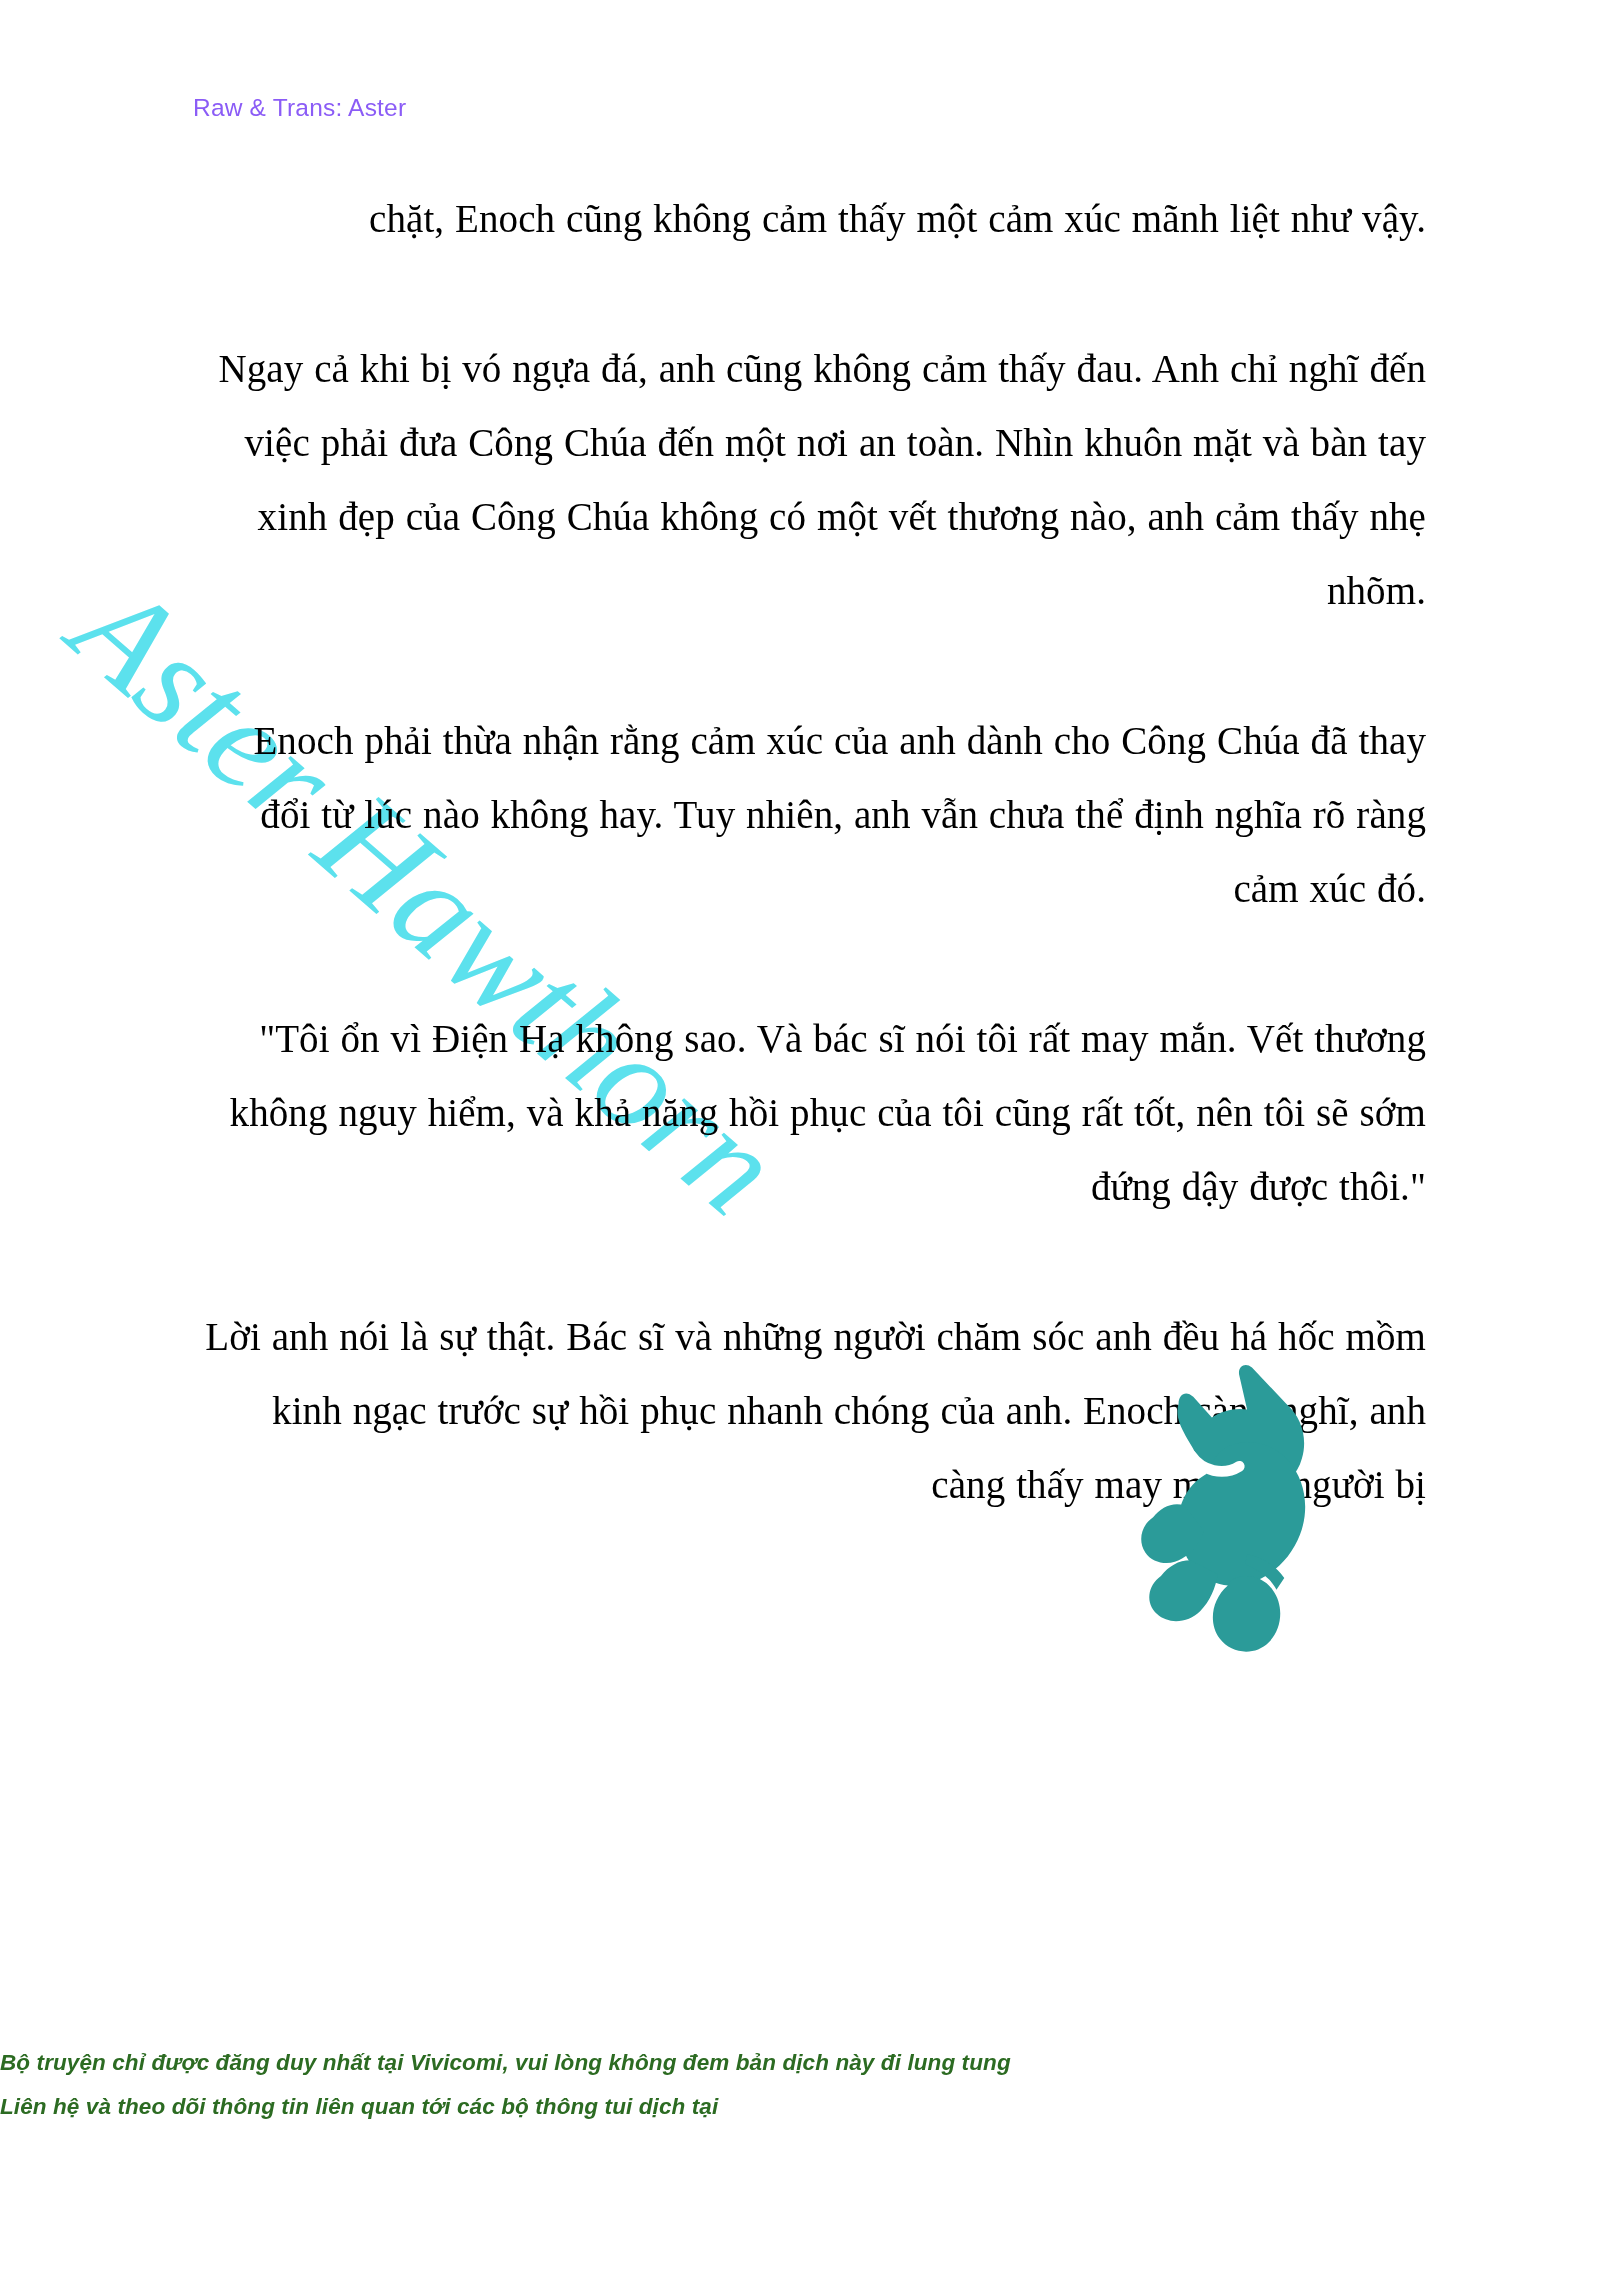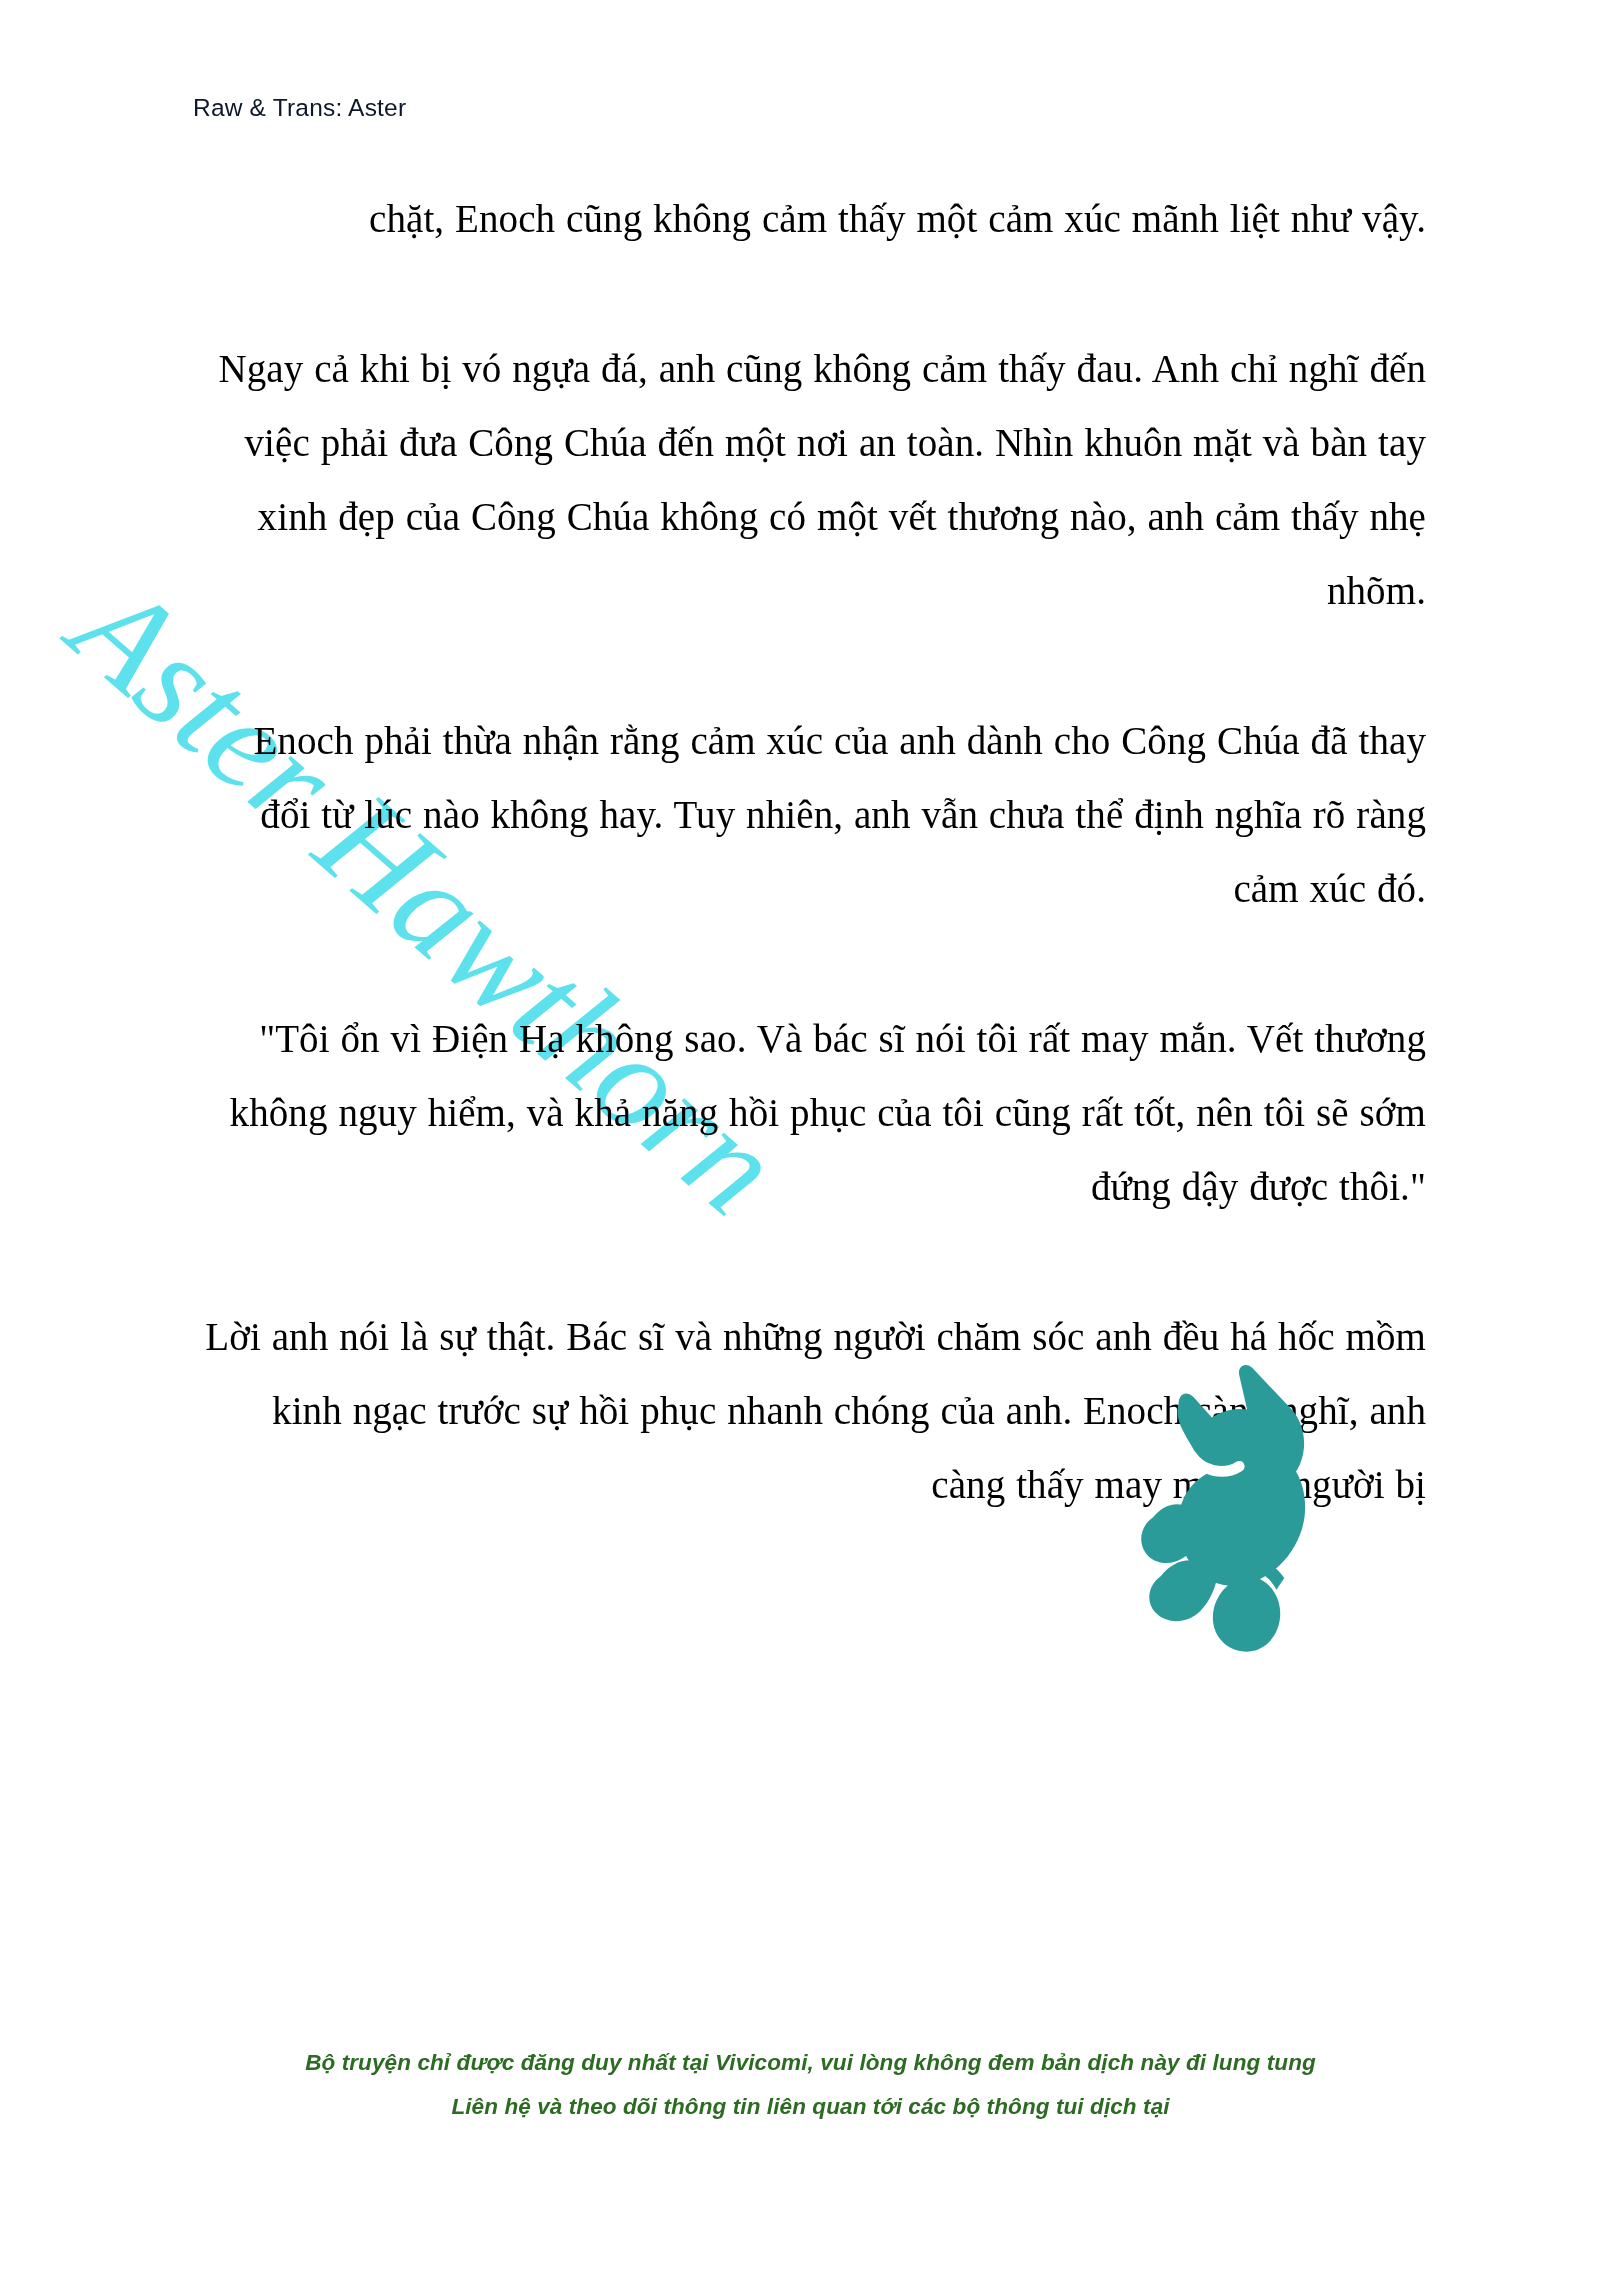--- a/index.html
+++ b/index.html
@@ -16,21 +16,21 @@
     font-family: "Liberation Serif", "DejaVu Serif", serif;
   }
 
   
   .header {
     position: absolute;
     top: 94px;
     left: 193px;
     font-family: "Liberation Sans", "DejaVu Sans", sans-serif;
     font-size: 24.5px;
-    color: #0f172a;
+    color: #8b5cf6;
     letter-spacing: 0.2px;
     white-space: nowrap;
   }
 
   
   .body-col {
     position: absolute;
     top: 182px;
     left: 193px;
     width: 1233px;
@@ -76,21 +76,21 @@
     pointer-events: none;
   }
   .cat-mark svg { display: block; width: 100%; height: 100%; }
 
   
   .footer {
     position: absolute;
     left: 0;
     right: 0;
     top: 2041px;
-    text-align: center;
+    text-align: left;
     font-family: "Liberation Sans", "DejaVu Sans", sans-serif;
     font-weight: bold;
     font-style: italic;
     color: #2C6B22;
     z-index: 5;
   }
   .footer-line {
     font-size: 22.5px;
     line-height: 44px;
     letter-spacing: 0.1px;

